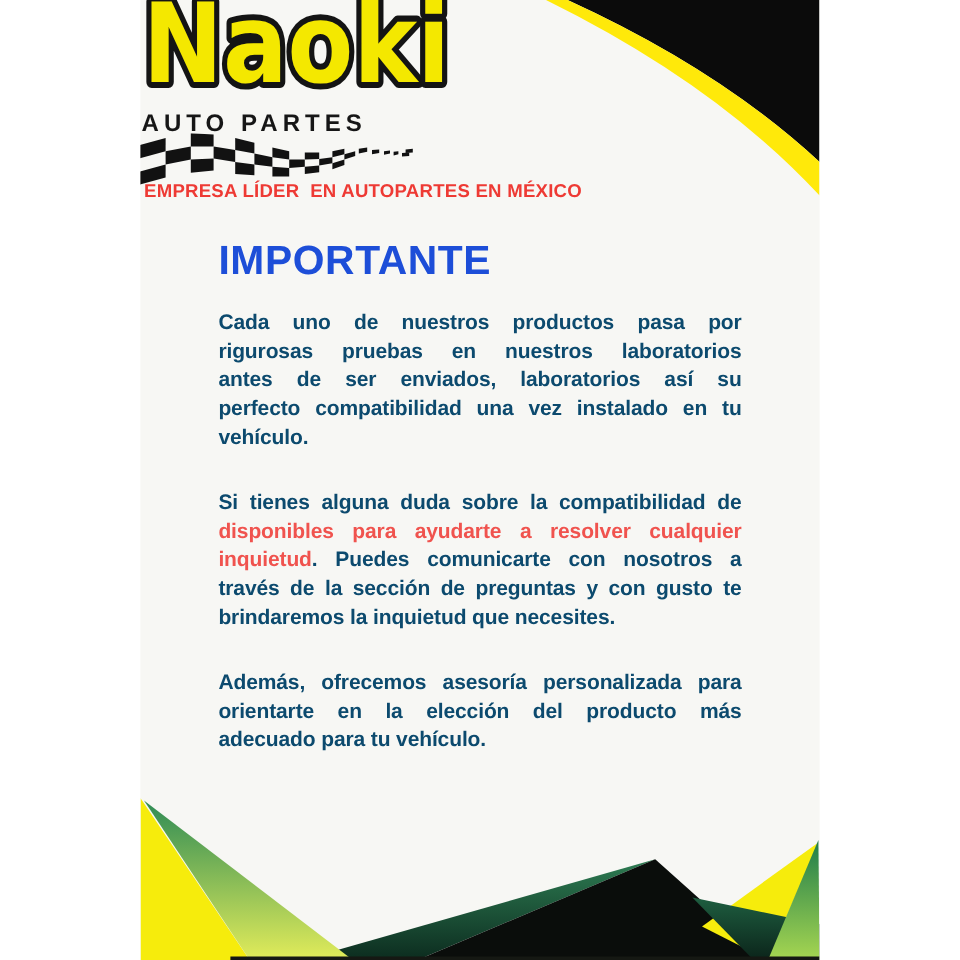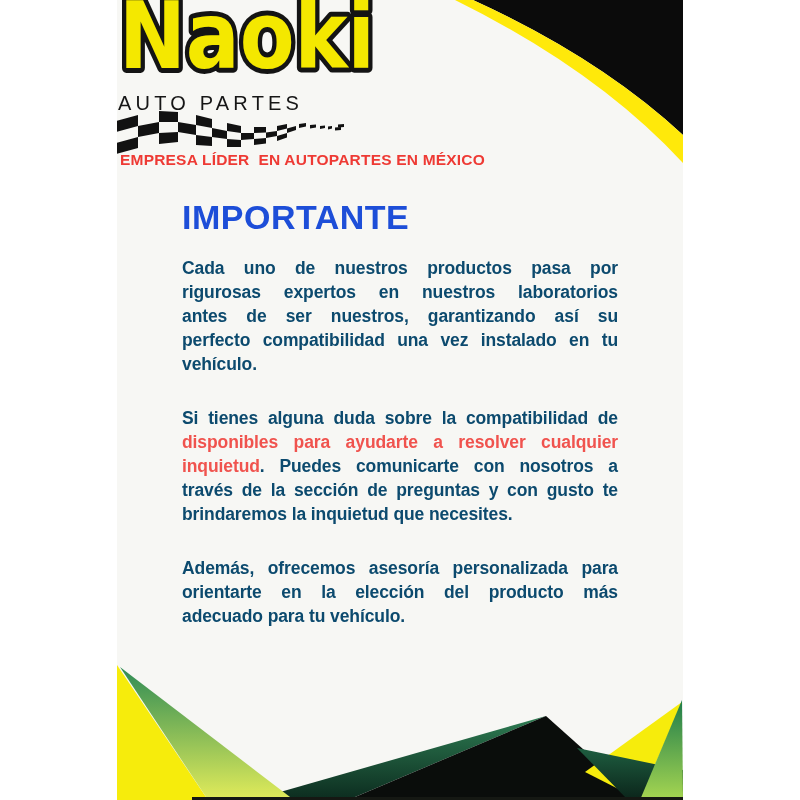--- a/index.html
+++ b/index.html
@@ -3,21 +3,21 @@
 <meta charset="utf-8">
 <style>
   html,body{margin:0;padding:0;background:#ffffff;width:800px;height:800px;overflow:hidden;
             font-family:"Liberation Sans",sans-serif;}
   .canvas{position:relative;width:800px;height:676px;background:#ffffff;}
   .poster{position:absolute;left:117px;top:0;width:566px;height:800px;background:#f7f7f4;overflow:hidden;}
   .deco-svg{position:absolute;left:0;top:0;width:566px;height:800px;pointer-events:none;}
 
   
   .brand-svg{position:absolute;left:-2px;top:-8px;}
-  .subtitle{position:absolute;left:1px;top:92px;font-size:20px;font-weight:400;letter-spacing:4.2px;
+  .subtitle{position:absolute;left:1px;top:92px;font-size:20px;font-weight:700;letter-spacing:4.2px;
             color:#161616;white-space:pre;}
   .flag-svg{position:absolute;left:-1px;top:111px;}
   .tagline{position:absolute;left:3px;top:151px;font-size:15.5px;font-weight:700;color:#EE3A34;
            letter-spacing:0.2px;white-space:pre;}
 
   
   .heading{position:absolute;left:65px;top:198px;font-size:34px;font-weight:800;color:#1d4ed8;
            letter-spacing:0.5px;}
   .body-block{position:absolute;left:65px;top:256px;width:436px;}
   .para{margin:0 0 30px 0;}
@@ -104,22 +104,22 @@
       </g>
     </svg>
 
     <div class="tagline">EMPRESA LÍDER  EN AUTOPARTES EN MÉXICO</div>
 
     <div class="heading">IMPORTANTE</div>
 
     <div class="body-block">
         <div class="para">
           <div class="line"><span class="seg-body">Cada uno de nuestros productos pasa por</span></div>
-          <div class="line"><span class="seg-body">rigurosas expertos en nuestros laboratorios</span></div>
-          <div class="line"><span class="seg-body">antes de ser nuestros, garantizando así su</span></div>
+          <div class="line"><span class="seg-body">rigurosas pruebas en nuestros laboratorios</span></div>
+          <div class="line"><span class="seg-body">antes de ser enviados, laboratorios así su</span></div>
           <div class="line"><span class="seg-body">perfecto compatibilidad una vez instalado en tu</span></div>
           <div class="line last"><span class="seg-body">vehículo.</span></div>
         </div>
         <div class="para">
           <div class="line"><span class="seg-body">Si tienes alguna duda sobre la compatibilidad de</span></div>
           <div class="line"><span class="seg-highlight">disponibles para ayudarte a resolver cualquier</span></div>
           <div class="line"><span class="seg-highlight">inquietud</span><span class="seg-body">. Puedes comunicarte con nosotros a</span></div>
           <div class="line"><span class="seg-body">través de la sección de preguntas y con gusto te</span></div>
           <div class="line last"><span class="seg-body">brindaremos la inquietud que necesites.</span></div>
         </div>

